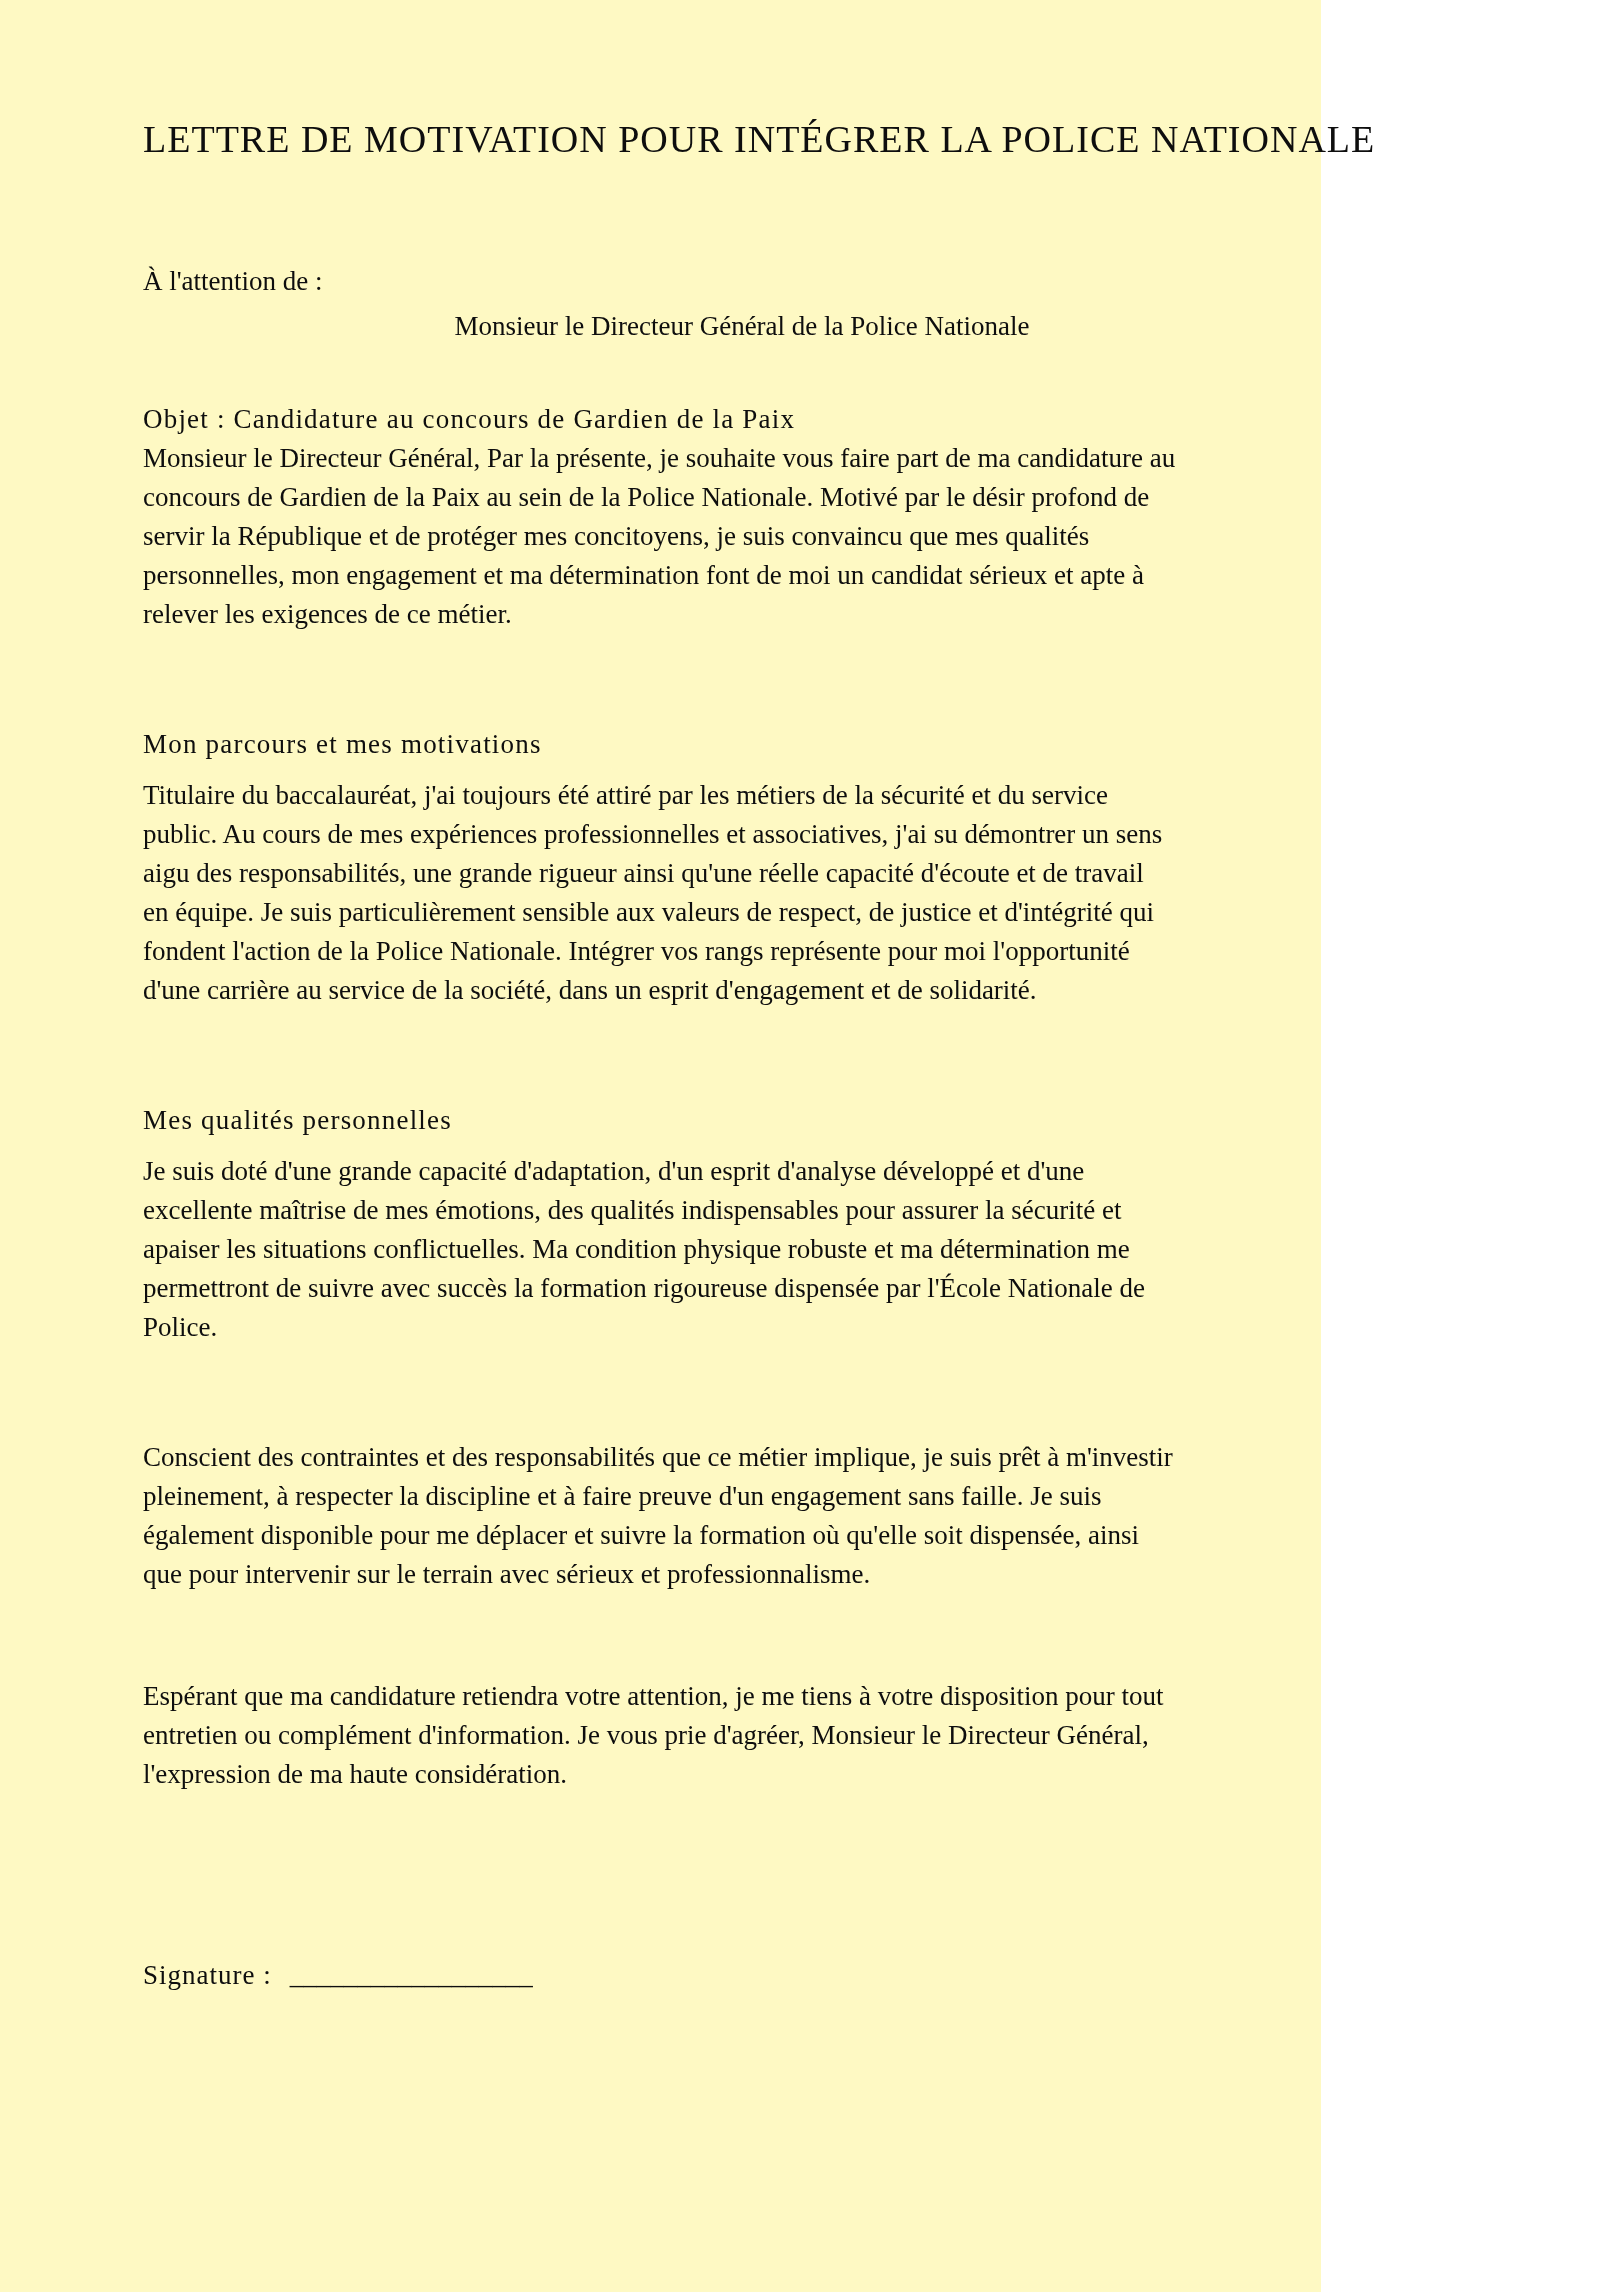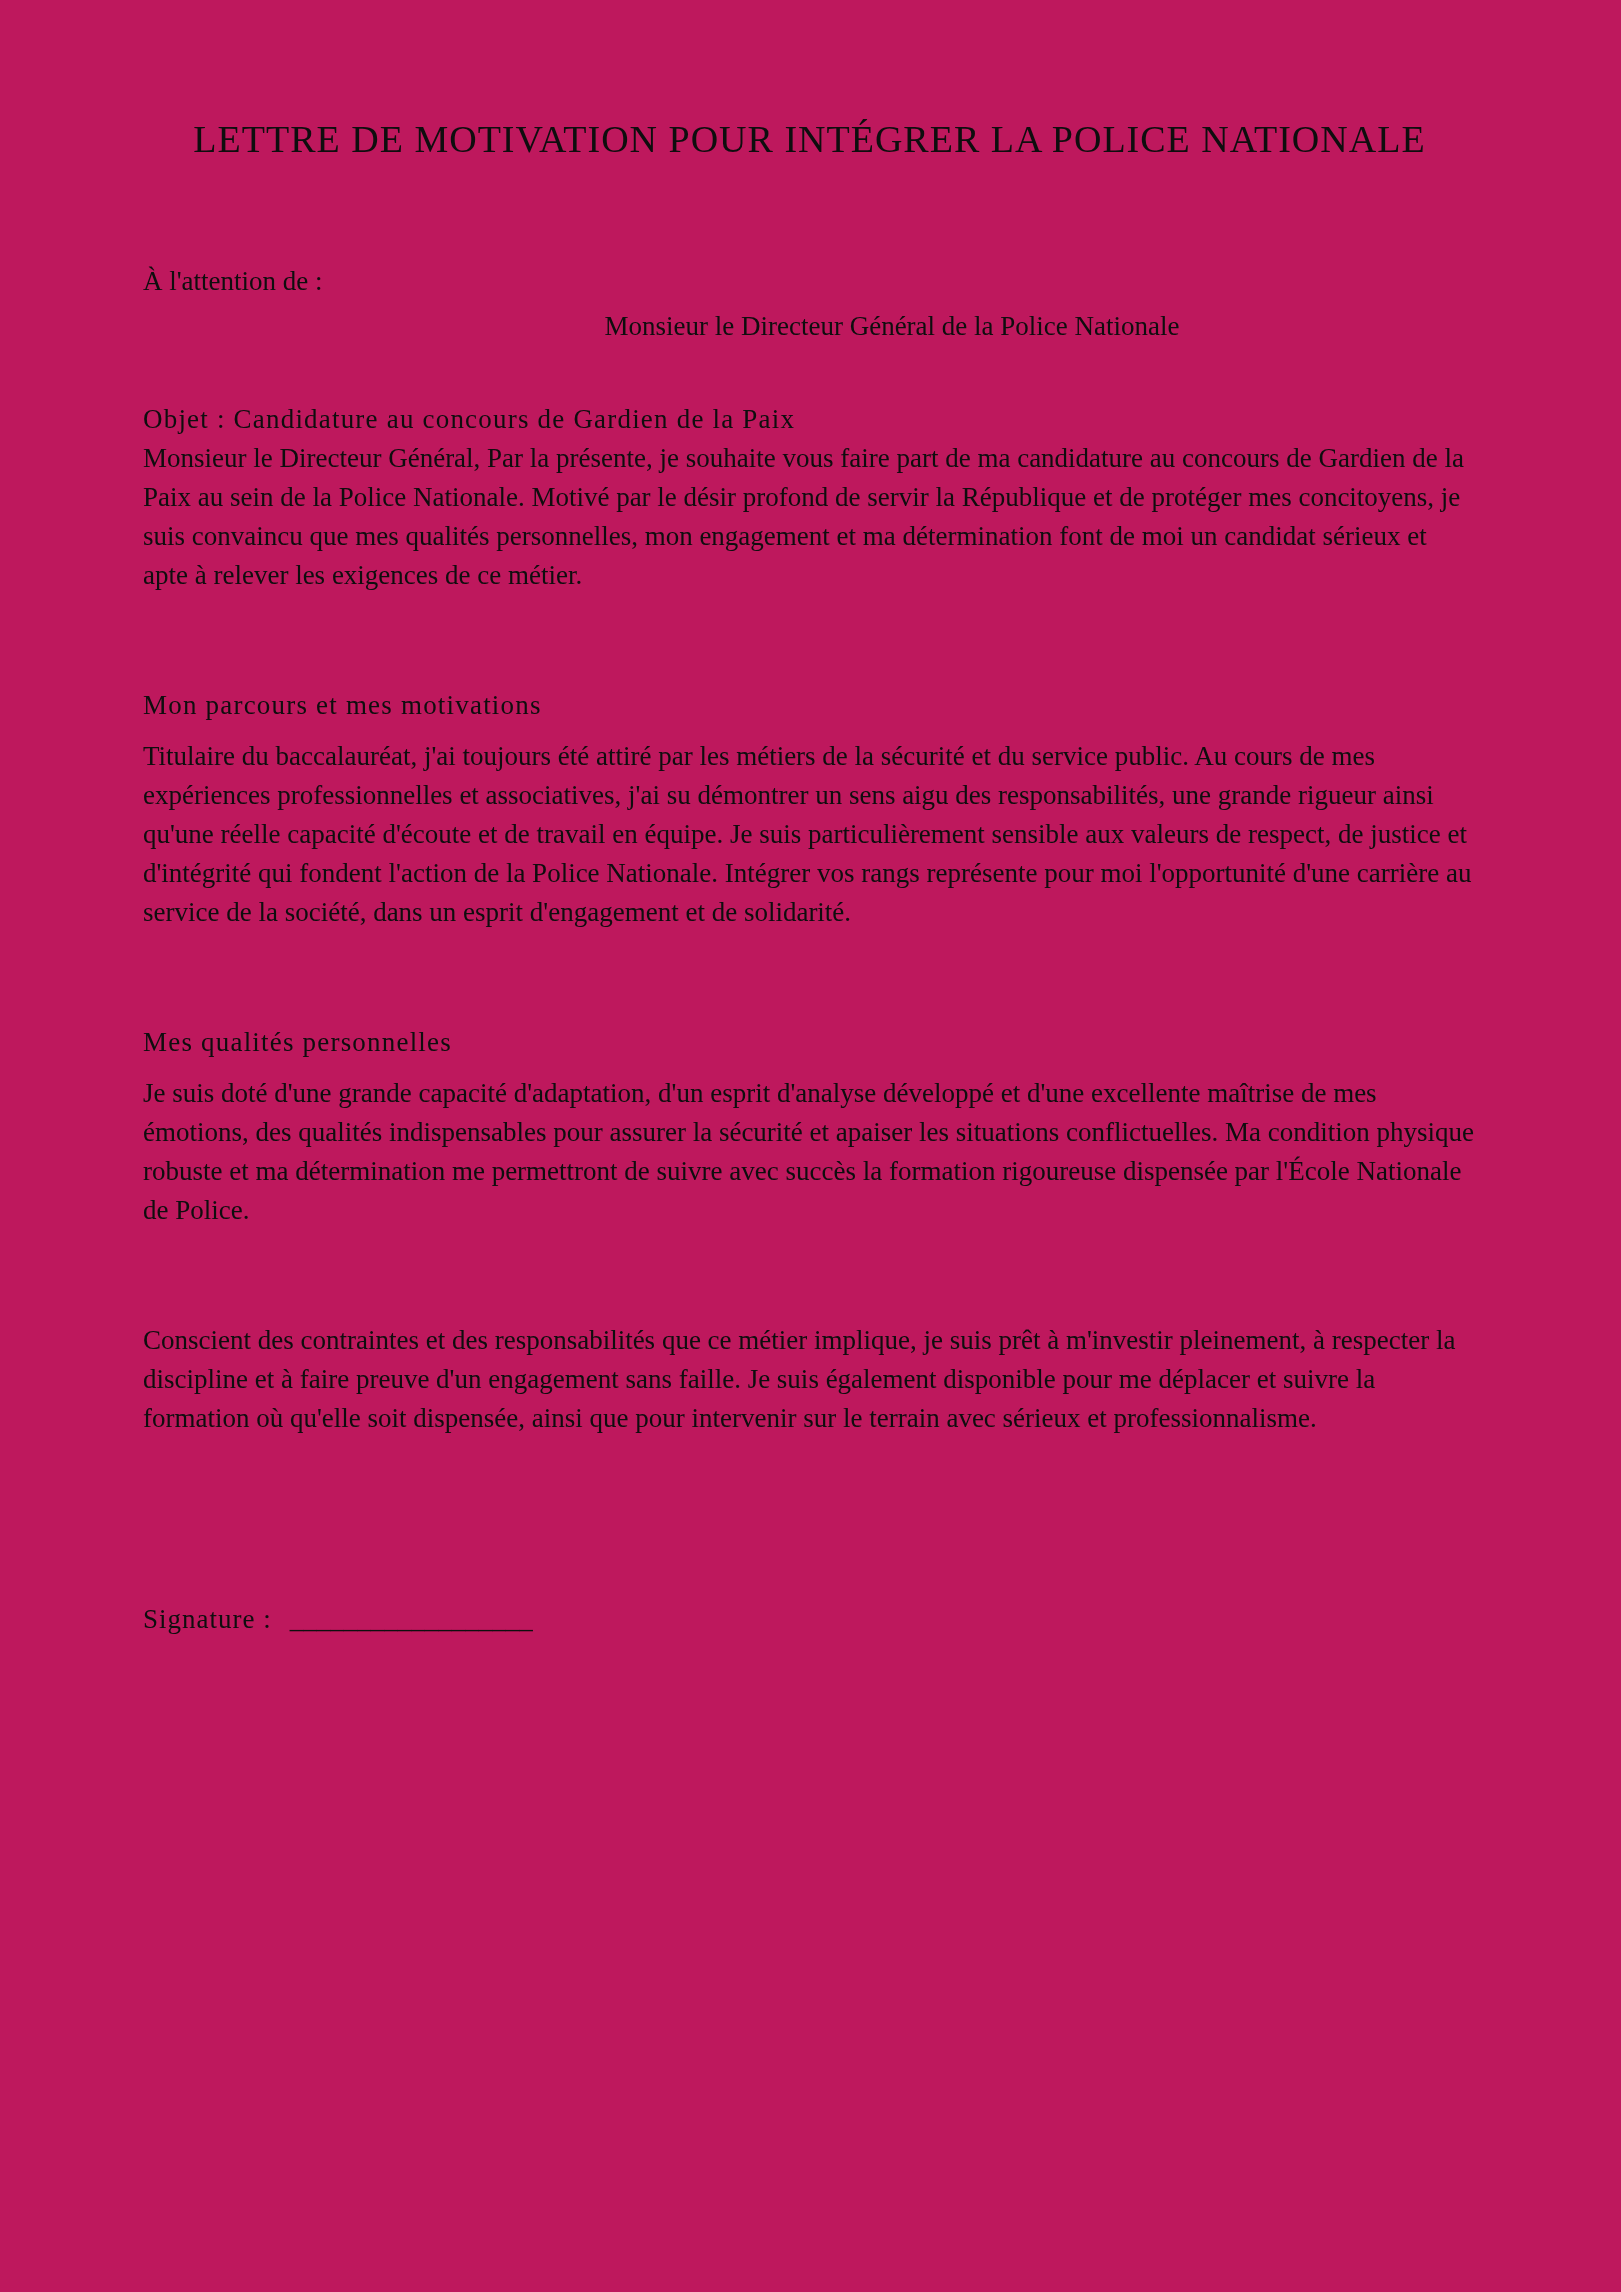--- a/index.html
+++ b/index.html
@@ -8,24 +8,24 @@
     background: #ffffff;
   }
   body {
     width: 1621px;
     min-height: 2293px;
     font-family: "Liberation Serif", "DejaVu Serif", serif;
     color: #0e0e0e;
   }
   .page {
     box-sizing: border-box;
-    width: 1621px;
+    width: 1321px;
     min-height: 2293px;
     padding: 116px 145px 59px 143px;
-    background: #be185d;
+    background: #fef9c3;
   }
   p { margin: 0; font-size: 27px; line-height: 39px; }
 
   .title {
     margin: 0;
     font-size: 38px;
     line-height: 46px;
     font-weight: normal;
     text-align: center;
     letter-spacing: 1px;
@@ -67,19 +67,20 @@
 
   <div class="section">
     <p class="heading">Mes qualités personnelles</p>
     <p class="body-para">Je suis doté d'une grande capacité d'adaptation, d'un esprit d'analyse développé et d'une excellente maîtrise de mes émotions, des qualités indispensables pour assurer la sécurité et apaiser les situations conflictuelles. Ma condition physique robuste et ma détermination me permettront de suivre avec succès la formation rigoureuse dispensée par l'École Nationale de Police.</p>
   </div>
 
   <div class="section">
     <p class="body-para">Conscient des contraintes et des responsabilités que ce métier implique, je suis prêt à m'investir pleinement, à respecter la discipline et à faire preuve d'un engagement sans faille. Je suis également disponible pour me déplacer et suivre la formation où qu'elle soit dispensée, ainsi que pour intervenir sur le terrain avec sérieux et professionnalisme.</p>
   </div>
 
+  <p class="closing body-para">Espérant que ma candidature retiendra votre attention, je me tiens à votre disposition pour tout entretien ou complément d'information. Je vous prie d'agréer, Monsieur le Directeur Général, l'expression de ma haute considération.</p>
 
   <p class="signature">
     <span>Signature :</span><span class="sig-line">__________________</span>
   </p>
 
 </div>
 
 
 </body></html>

